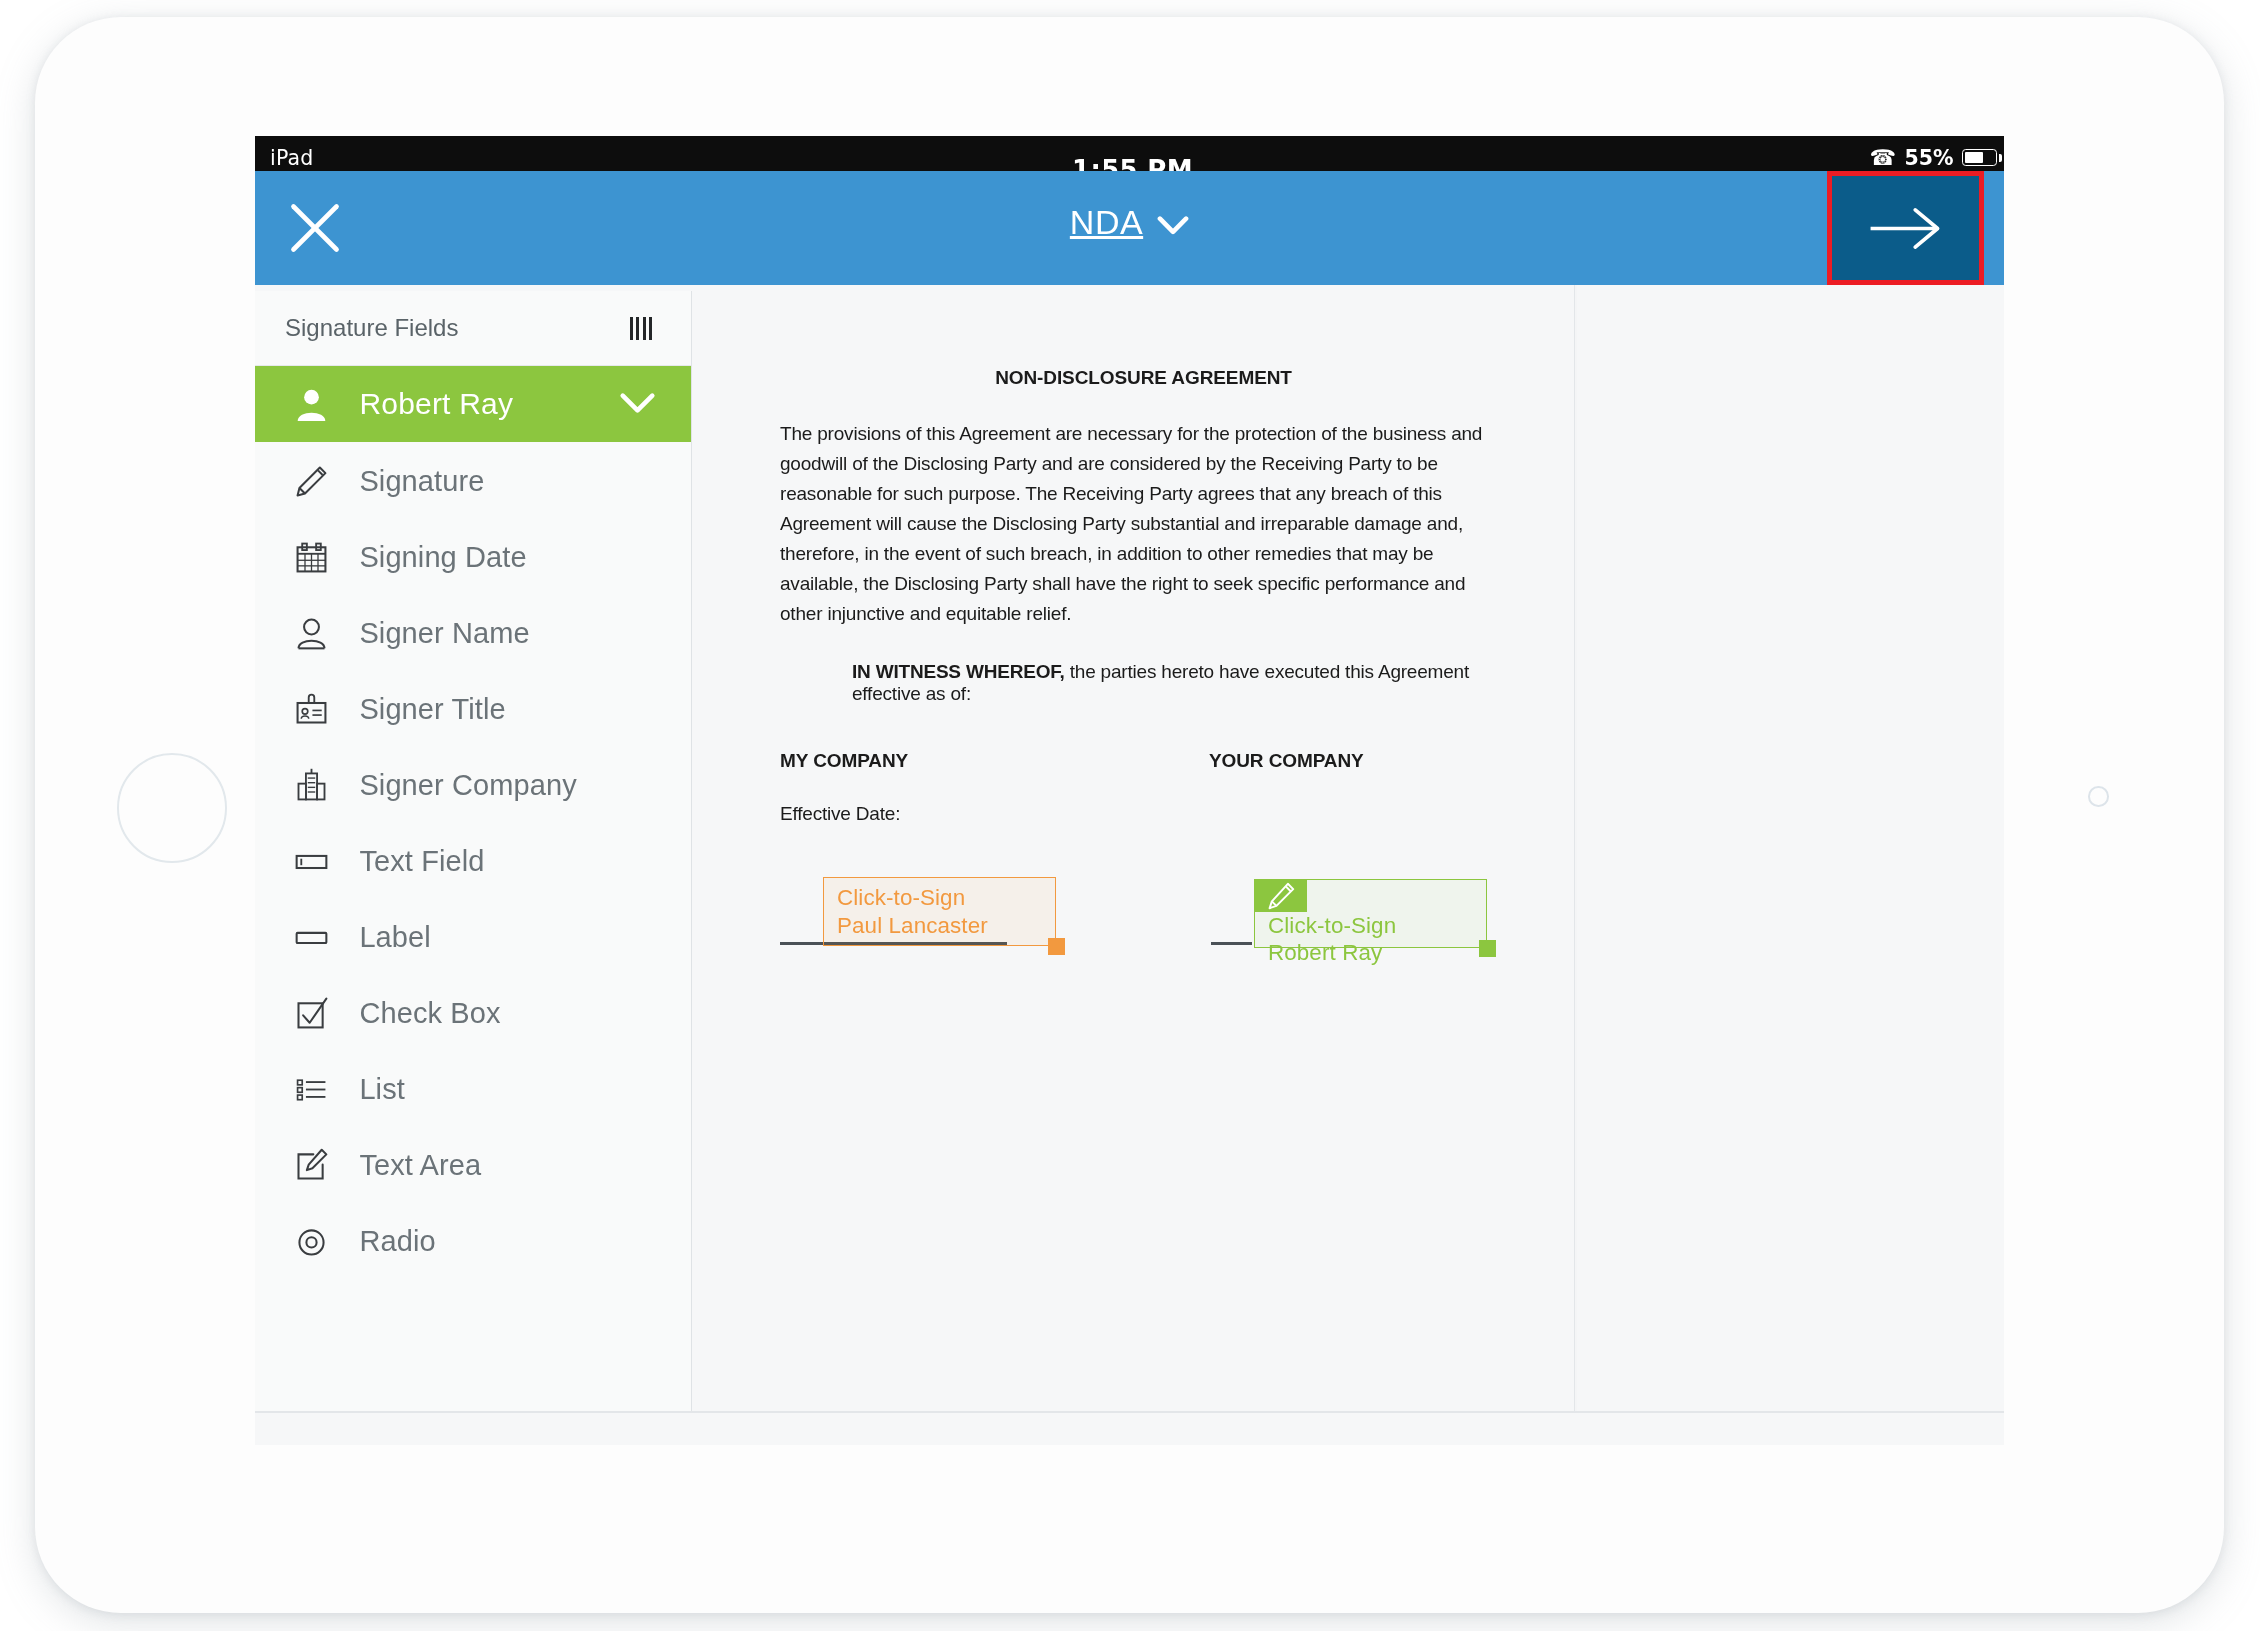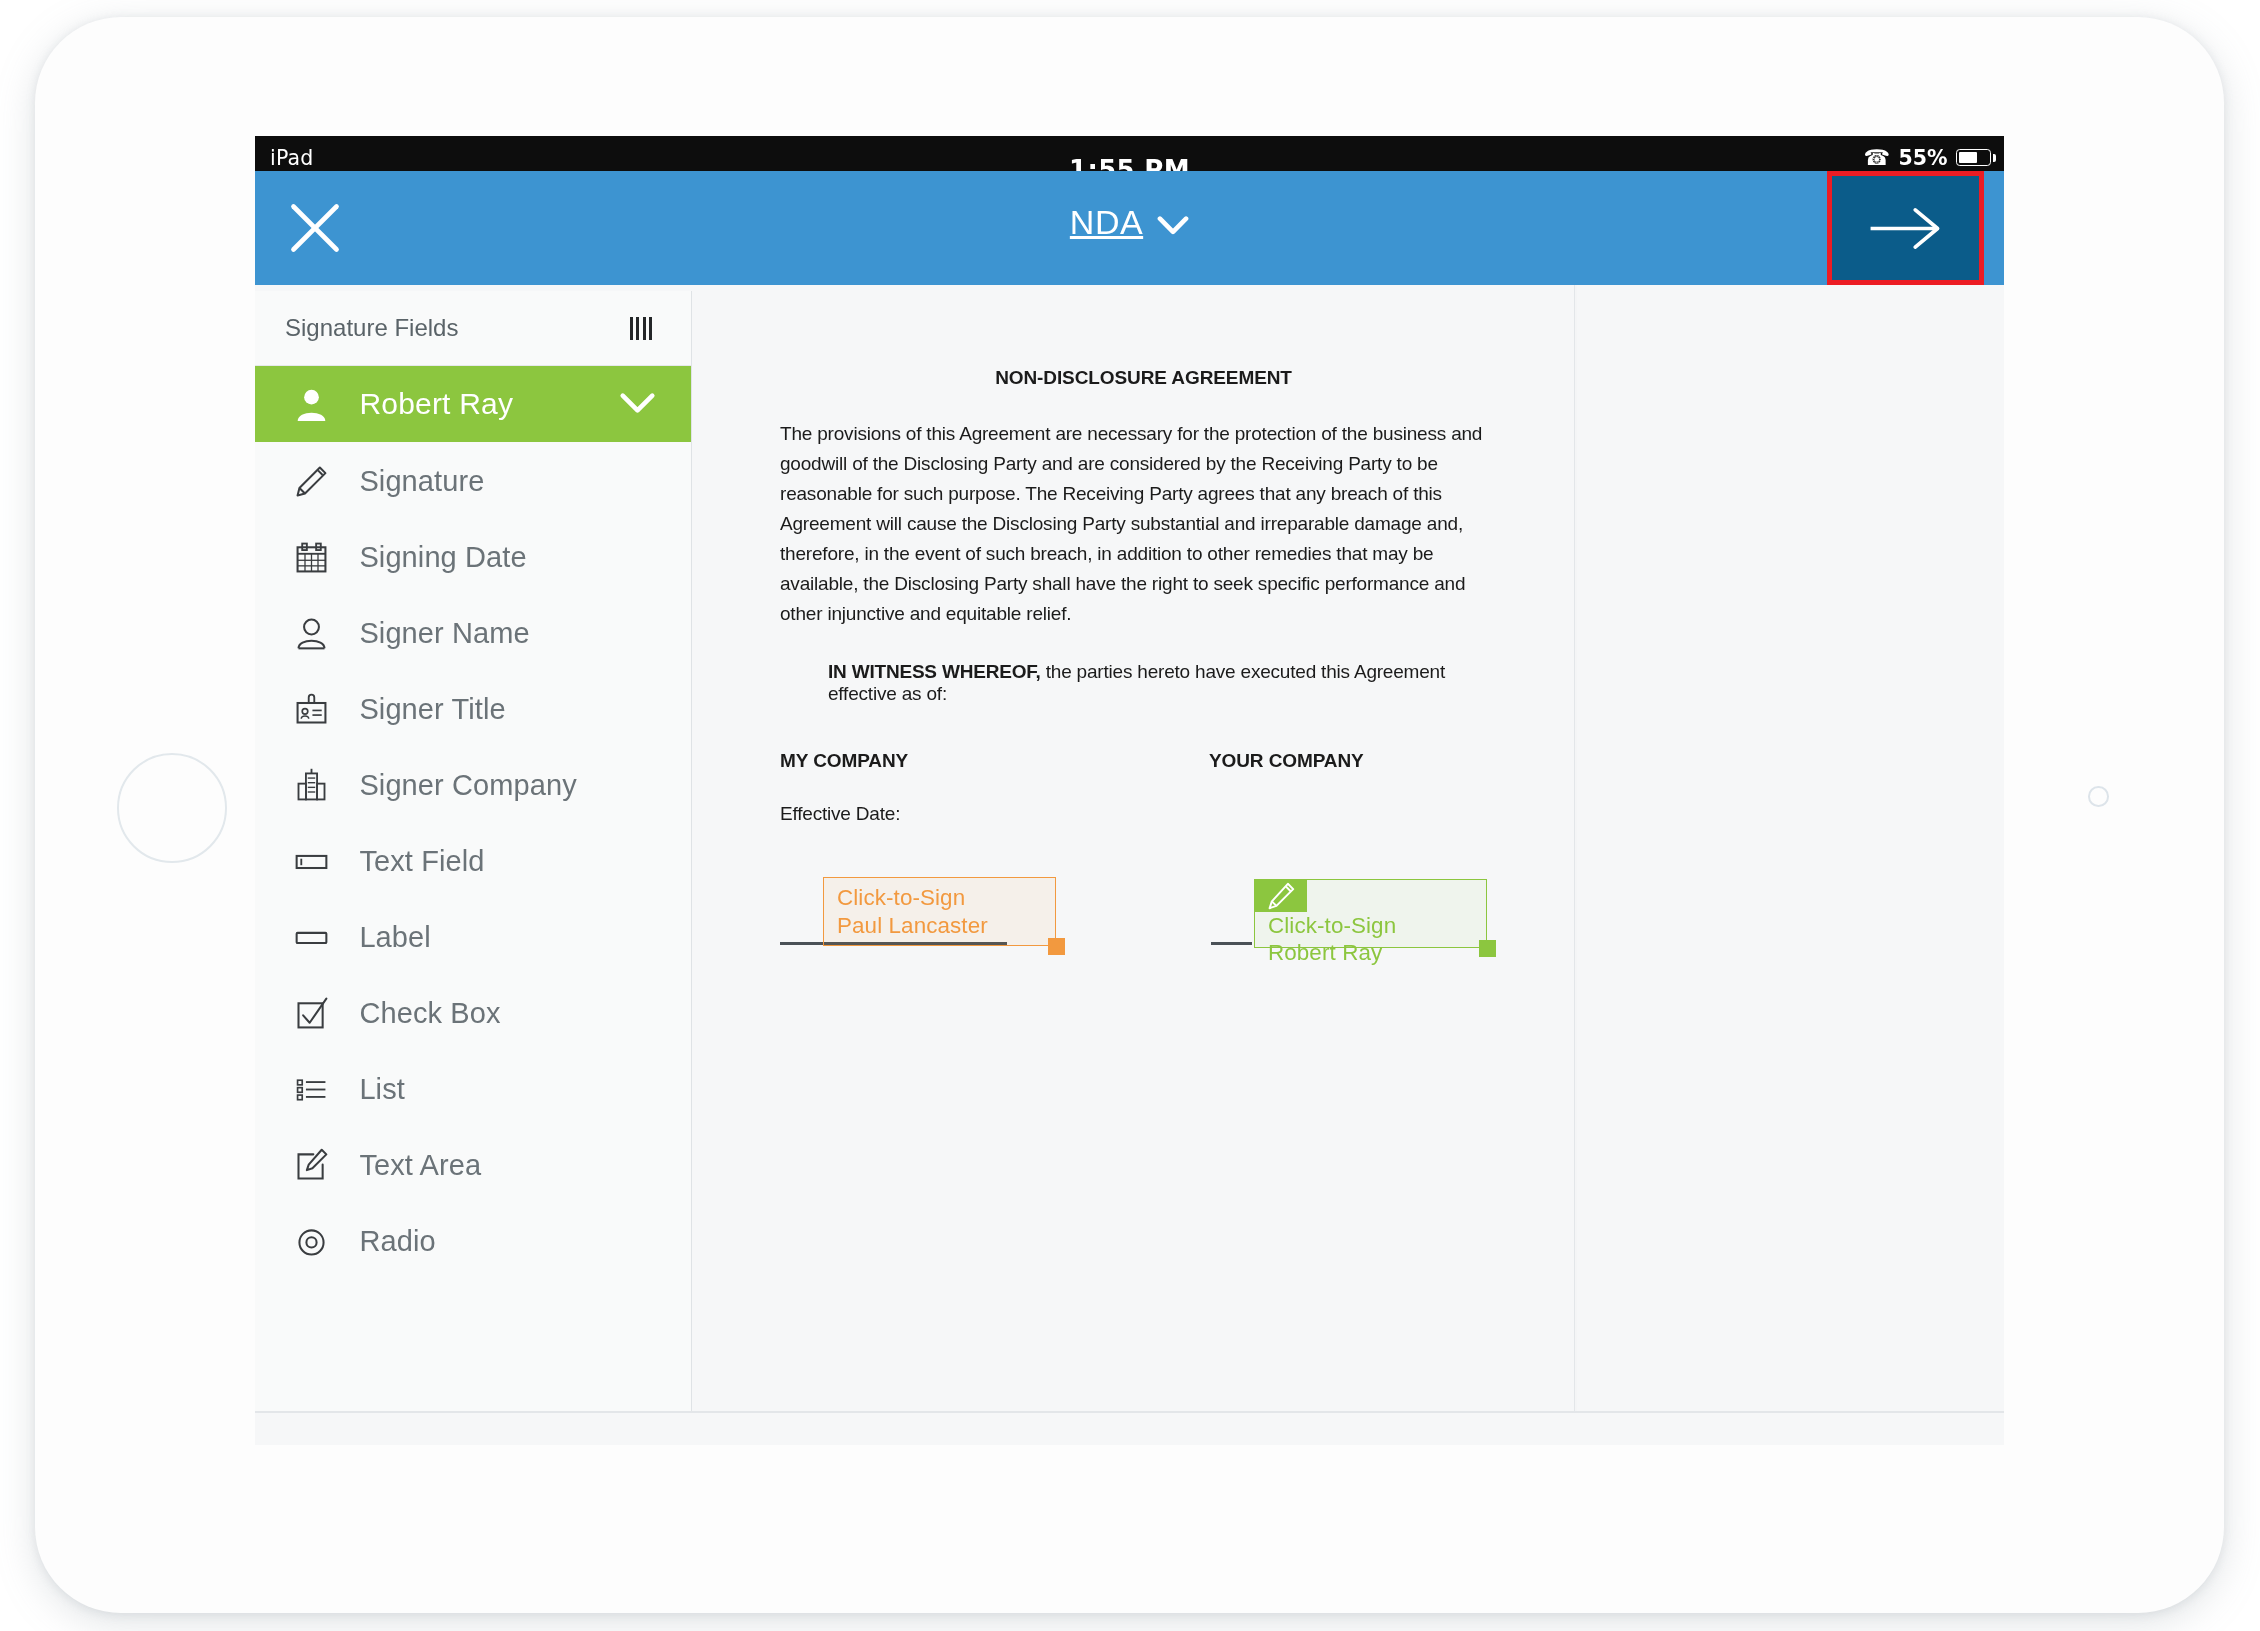--- a/index.html
+++ b/index.html
@@ -65,20 +65,21 @@
     left: 0;
     top: 0;
     width: 100%;
     height: 43px;
     background: #0d0d0d;
     color: #ffffff;
     display: flex;
     align-items: center;
     font-size: 19.6px;
     font-family: "DejaVu Sans", sans-serif;
+    padding-left: 6px;
   }
   #status-left {
     position: absolute;
     left: 15px;
     font-size: 20.5px;
     letter-spacing: 0.2px;
   }
   #status-center {
     position: absolute;
     left: 0; right: 0;
@@ -297,21 +298,21 @@
     margin-bottom: 30px;
   }
   #doc-paragraph {
     font-size: 19px;
     line-height: 1.58;
     letter-spacing: -0.2px;
     text-align: left;
   }
   #doc-witness {
     margin-top: 32px;
-    margin-left: 48px;
+    margin-left: 72px;
     font-size: 19px;
     letter-spacing: -0.2px;
   }
   #doc-witness b { font-weight: bold; }
   #doc-effective {
     margin-top: 31px;
     font-size: 19px;
     letter-spacing: -0.2px;
   }
   #company-row {

